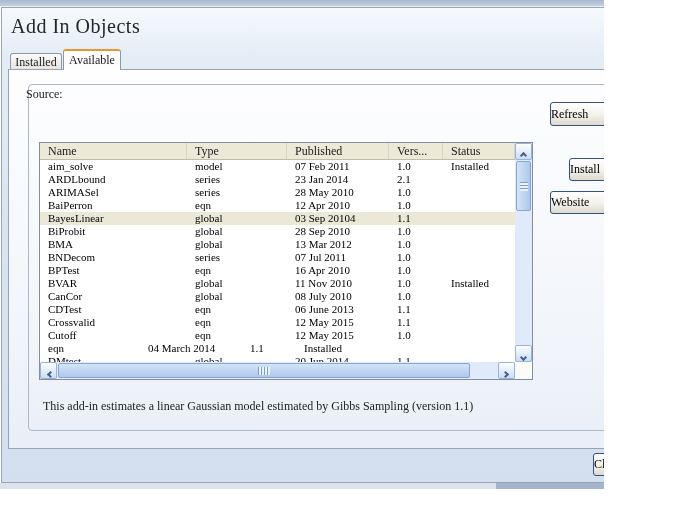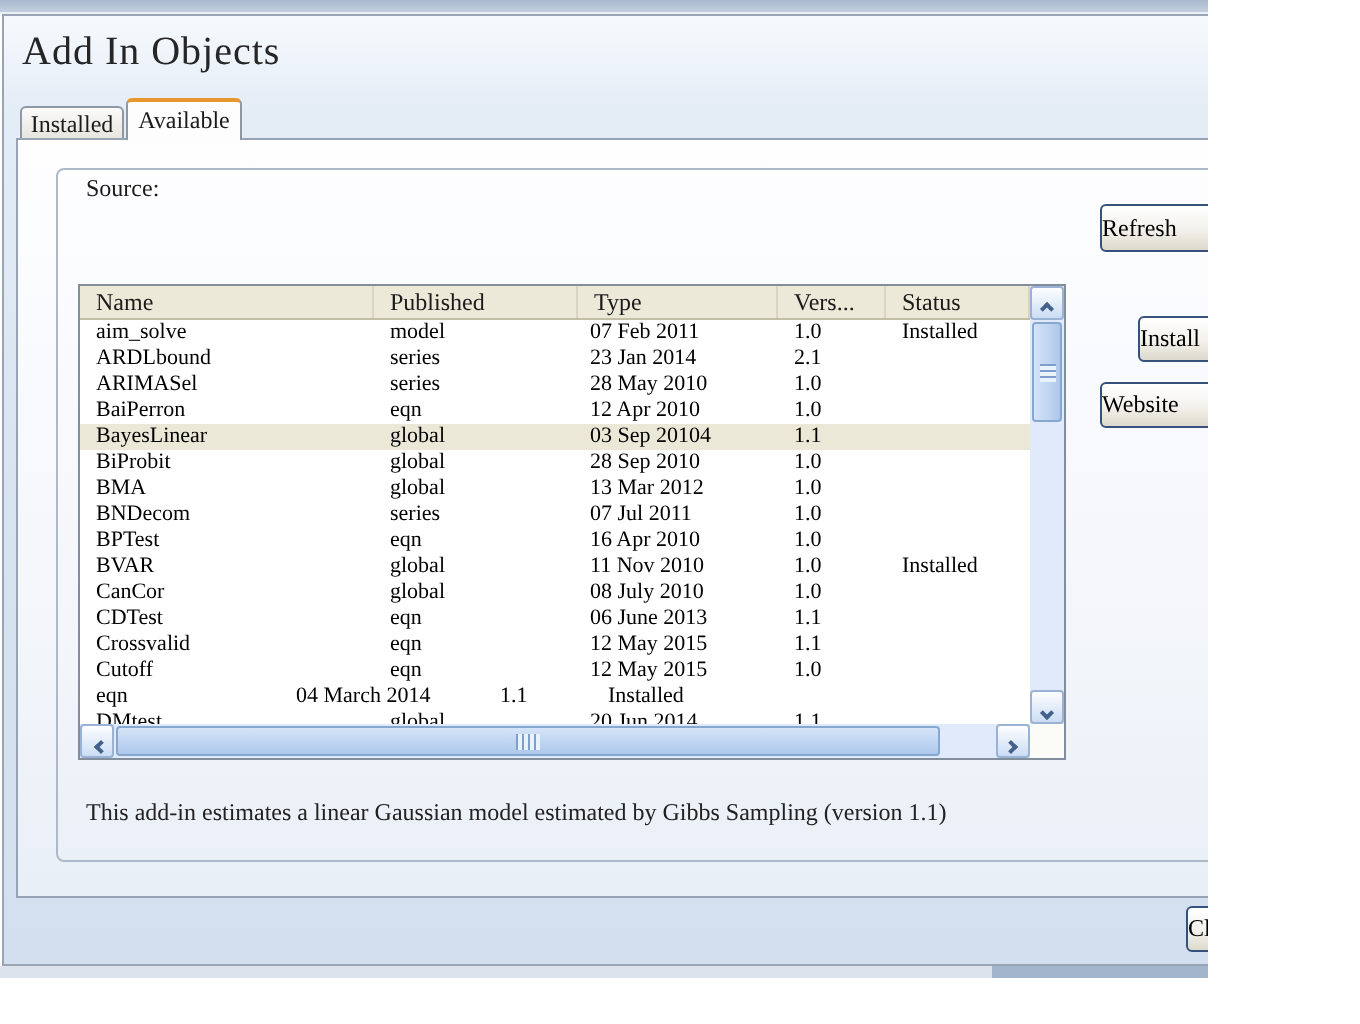--- a/index.html
+++ b/index.html
@@ -25,21 +25,21 @@
     background:linear-gradient(180deg,#fbfbfa,#e6e4dd); z-index:1; }
   .tab-active { left:61px; top:41px; width:58px; height:21px; line-height:19px;
     background:#fdfdfe; z-index:3; border-top:2px solid #e8972e; }
 
   .tab-page { position:absolute; left:6px; top:61px; width:656px; height:380px;
     border:1px solid #96a4b5; background:linear-gradient(180deg,#fefeff 0%,#f2f5fa 70%,#e9eff7 100%); z-index:2; }
 
   .groupbox { position:absolute; left:19px; top:14px; width:605px; height:347px;
     border:1px solid #aeb9c8; border-radius:4px; }
 
-  .source-label { position:absolute; left:34px; top:17px; font-size:12px; color:#1b1b1b; }
+  .source-label { position:absolute; left:17px; top:17px; font-size:12px; color:#1b1b1b; }
 
   .combo { position:absolute; left:32px; top:33px; width:492px; height:20px;
     border:1px solid #7f9db9; background:#ffffff;margin-top:44px; }
   .combo-value { position:absolute; left:5px; top:1px; font-size:12px; color:#000; line-height:17px; }
   .combo-btn { position:absolute; right:0; top:0; width:17px; height:18px;
     background:linear-gradient(180deg,#f4f9fe,#c3d8f2); border-left:1px solid #9fb8da; text-align:center; }
 
   .chev { display:inline-block; width:5px; height:5px; border:solid #44618c; border-width:0 2px 2px 0; }
   .chev-down { transform:rotate(45deg); margin-top:4px; }
   .chev-up   { transform:rotate(-135deg); margin-top:7px; }
@@ -110,22 +110,22 @@
         </div>
       </div>
 
       <div class="btn btn-refresh">Refresh</div>
       <div class="btn btn-install">Install</div>
       <div class="btn btn-website">Website</div>
 
       <div class="table">
         <div class="thead">
             <div class="hcell c-name">Name</div>
+            <div class="hcell c-type">Type</div>
             <div class="hcell c-published">Published</div>
-            <div class="hcell c-type">Type</div>
             <div class="hcell c-version">Vers...</div>
             <div class="hcell c-status">Status</div>
           </div>
         <div class="tbody">
             <div class="trow">
               <div class="tcell c-name">aim_solve</div>
               <div class="tcell c-type">model</div>
               <div class="tcell c-published">07 Feb 2011</div>
               <div class="tcell c-version">1.0</div>
               <div class="tcell c-status">Installed</div>

